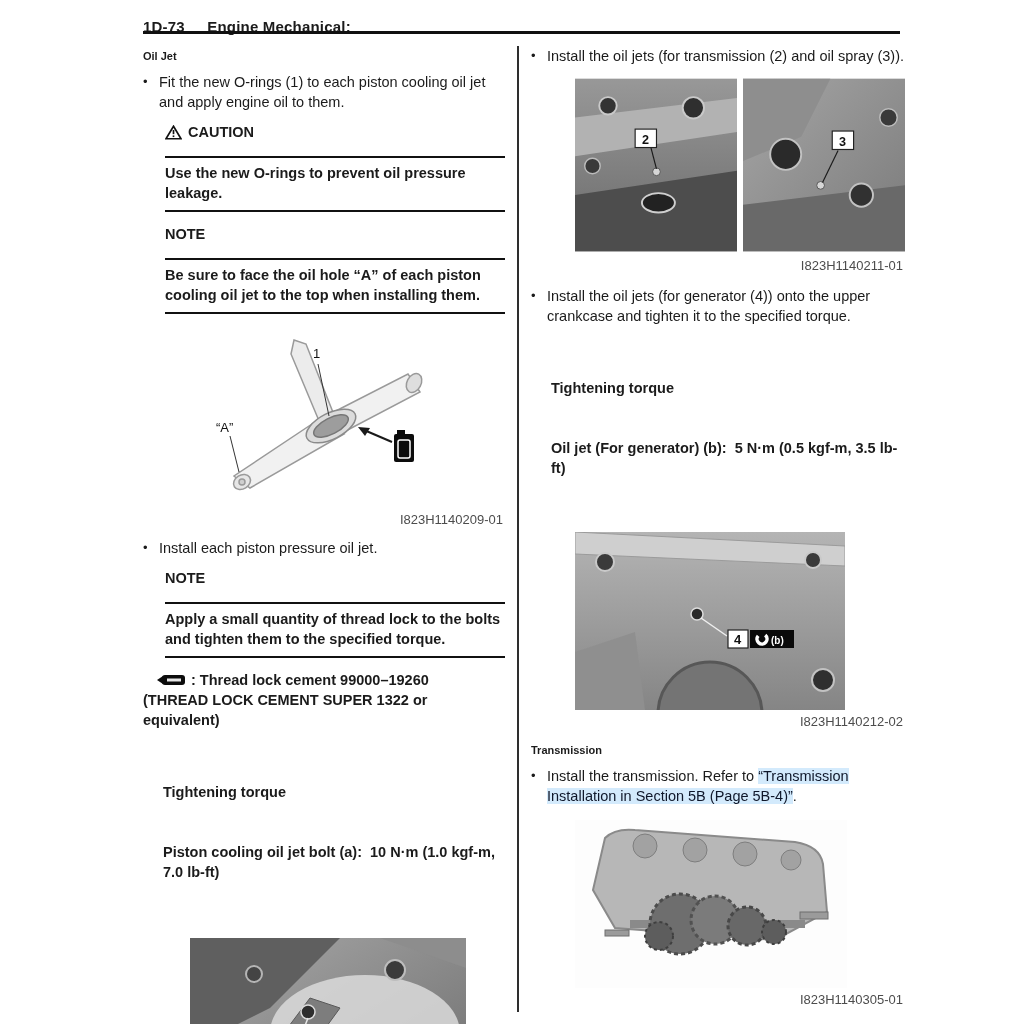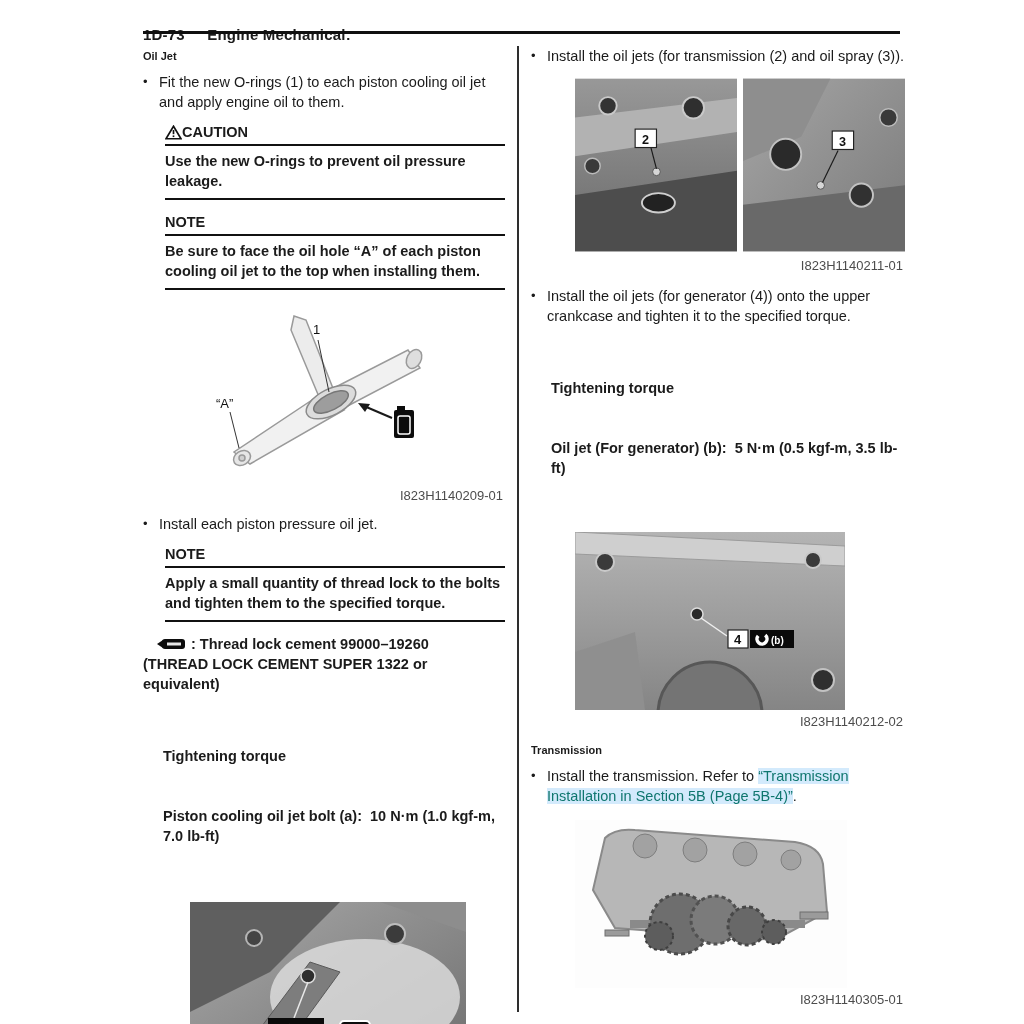--- a/index.html
+++ b/index.html
@@ -1,50 +1,50 @@
 <!DOCTYPE html>
 <html><head>
 <meta charset="utf-8">
 <style>
   html,body{margin:0;padding:0;background:#ffffff;}
   body{width:1024px;height:1024px;position:relative;font-family:"Liberation Sans",sans-serif;color:#1b1b1b;overflow:hidden;}
   .page{position:absolute;inset:0;background:#fff;}
 
   
-  .hdr{position:absolute;left:143px;top:26px;width:757px;font-size:15px;font-weight:bold;letter-spacing:.2px;}
+  .hdr{position:absolute;left:143px;top:18px;width:757px;font-size:15px;font-weight:bold;letter-spacing:.2px;}
   .hdr .code{margin-right:18px;}
   .hdr-rule{position:absolute;left:143px;top:31px;width:757px;height:3px;background:#101010;}
   .col-divider{position:absolute;left:517px;top:46px;width:2px;height:966px;background:#2e2e2e;}
 
   .col{position:absolute;top:44px;font-size:14.5px;line-height:20px;}
   .col-left{left:143px;width:362px;}
   .col-right{left:531px;width:374px;}
 
   .section-title{font-weight:bold;font-size:11px;margin:2px 0 6px 0;}
   .bullet{display:flex;margin:2px 0 8px 0;}
   .bullet .marker{flex:0 0 16px;font-size:13px;line-height:20px;}
   .bullet .btext{flex:1;}
 
   .callout{margin:10px 0 12px 22px;}
-  .callout-title{font-weight:bold;display:flex;align-items:center;padding-bottom:1px;}
+  .callout-title{font-weight:bold;display:flex;align-items:center;gap:6px;padding-bottom:13px;}
   .rule{height:2px;background:#111;margin:1px 0 5px 0;}
   .rule.bottom{margin:7px 0 0 0;}
   .callout-body{font-weight:bold;}
 
   .spec-par{font-weight:bold;margin:10px 0 4px 0;text-indent:14px;}
   .spec-par .tube{vertical-align:-2px;margin-right:4px;}
   .torque{margin:12px 0 4px 20px;font-weight:bold;white-space:pre-wrap;}
   .torque .tq-title{margin-bottom:0;}
 
   .fig{margin-top:12px;}
   .fig-id{font-size:13px;color:#4c4c4c;text-align:right;margin:2px 2px 0 0;font-weight:normal;}
   .photo{display:block;}
   .photo-pair{display:flex;gap:6px;}
 
-  .linkref{color:#0f766e;background:#d3eafc;cursor:pointer;}
+  .linkref{color:#0f172a;background:#d3eafc;cursor:pointer;}
   svg text{font-family:"Liberation Sans",sans-serif;}
 </style>
 </head>
 <body>
 
 <div class="page">
 
   <div class="hdr">
     <span class="code">1D-73</span>
     <span>Engine Mechanical:</span>

